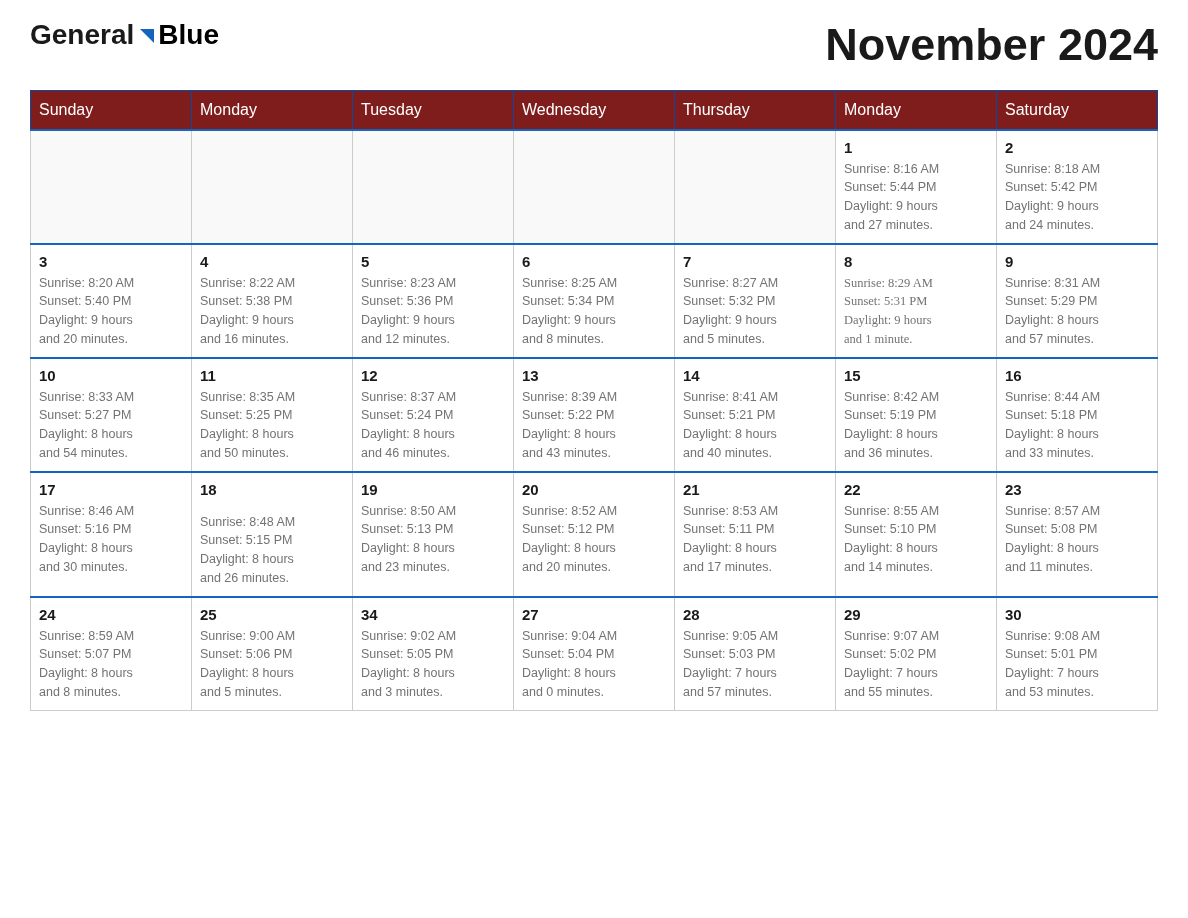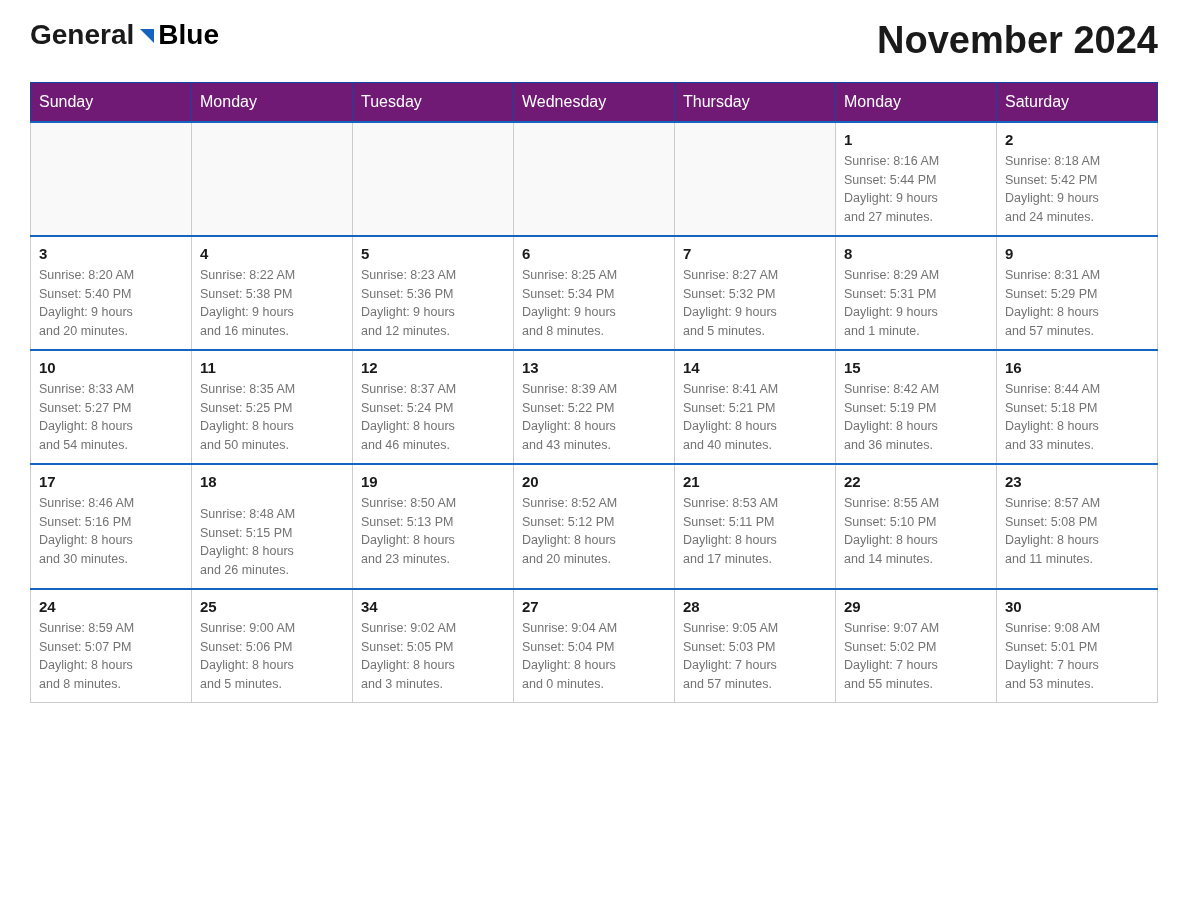--- a/index.html
+++ b/index.html
@@ -33,37 +33,37 @@
       line-height: 1.1;
     }
     .logo-row {
       display: flex;
       align-items: center;
     }
     .title-area {
       text-align: right;
     }
     .month-title {
-      font-size: 38px;
+      font-size: 45px;
       font-weight: bold;
       color: #1a1a1a;
       line-height: 1.1;
     }
     .location-title {
       font-size: 20px;
       color: #444;
       margin-top: 4px;
     }
     .calendar-table {
       width: 100%;
       border-collapse: collapse;
       table-layout: fixed;
     }
     .calendar-table thead tr th {
-      background-color: #701a75;
+      background-color: #7f1d1d;
       color: #ffffff;
       font-size: 16px;
       font-weight: normal;
       padding: 10px 8px;
       text-align: left;
       border: 1px solid #0d47a1;
     }
     .calendar-table tbody tr td {
       vertical-align: top;
       padding: 8px;
@@ -174,21 +174,21 @@
         </td>
         <td>
           <div class="day-number">7</div>
           <div class="day-info" style="white-space: pre-line;">Sunrise: 8:27 AM
 Sunset: 5:32 PM
 Daylight: 9 hours
 and 5 minutes.</div>
         </td>
         <td>
           <div class="day-number">8</div>
-          <div class="day-info" style="white-space: pre-line;">Sunrise: 8:29 AM
+          <div class="day-info" style="white-space: pre-line; font-family: Liberation Serif, serif;">Sunrise: 8:29 AM
 Sunset: 5:31 PM
 Daylight: 9 hours
 and 1 minute.</div>
         </td>
         <td>
           <div class="day-number">9</div>
           <div class="day-info" style="white-space: pre-line;">Sunrise: 8:31 AM
 Sunset: 5:29 PM
 Daylight: 8 hours
 and 57 minutes.</div>

